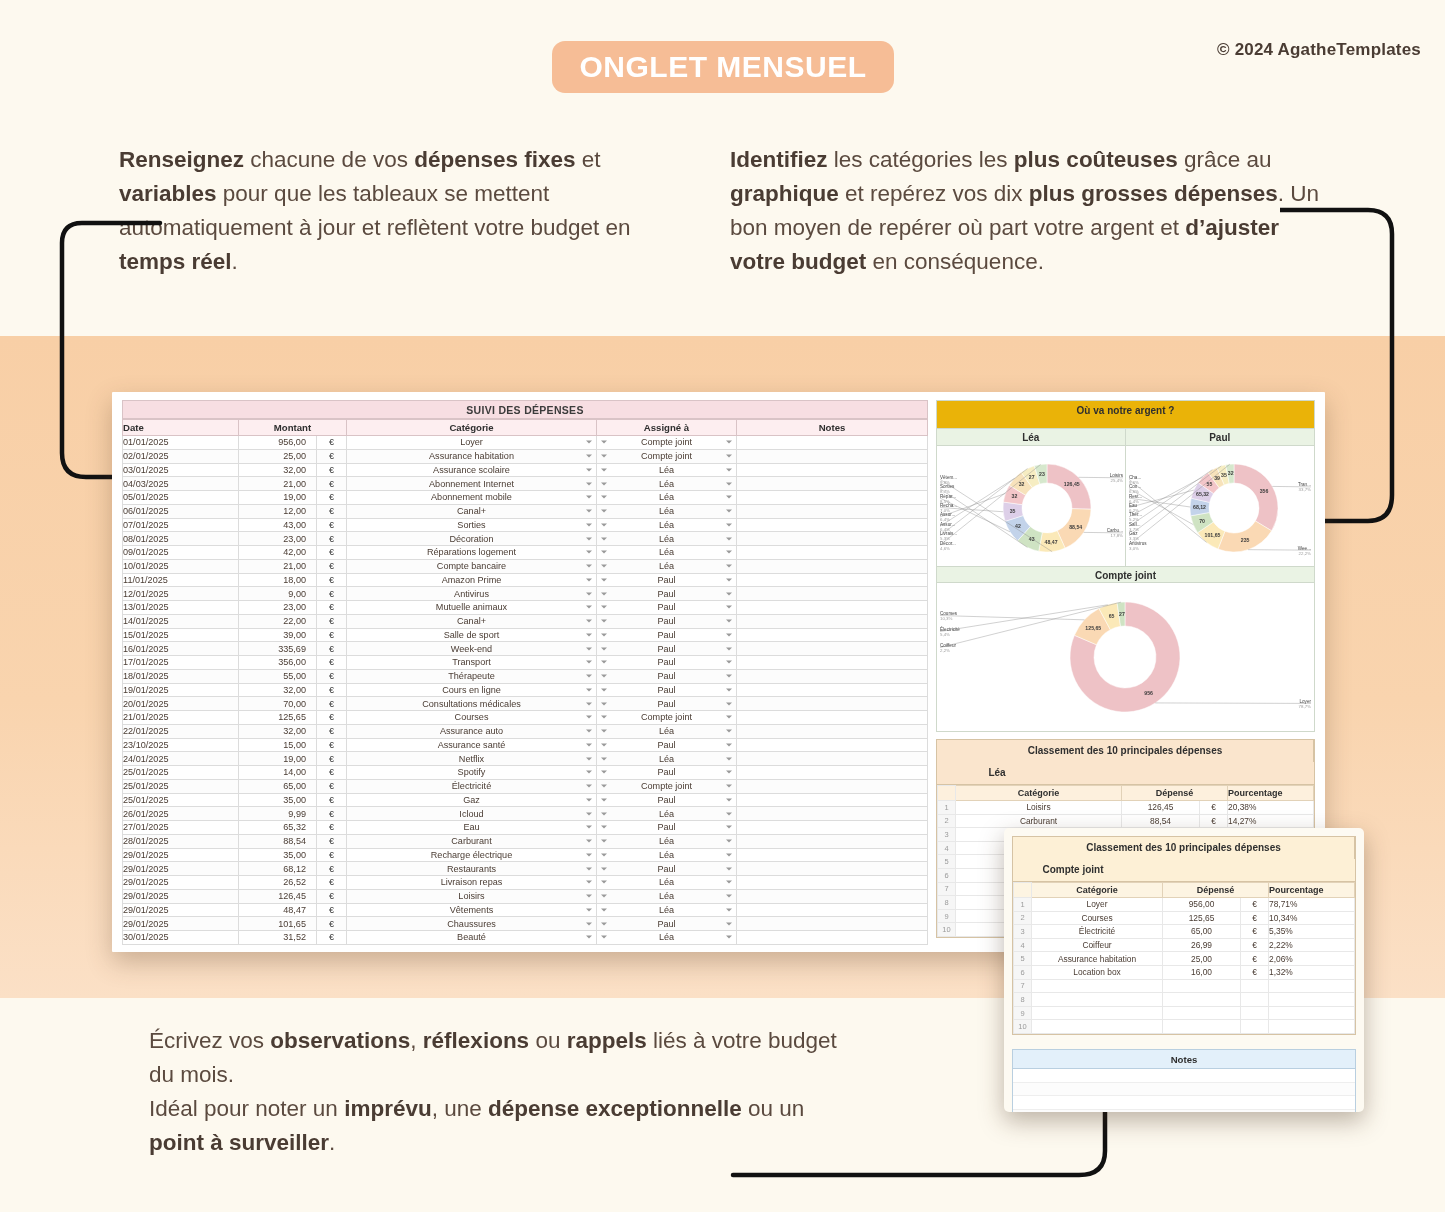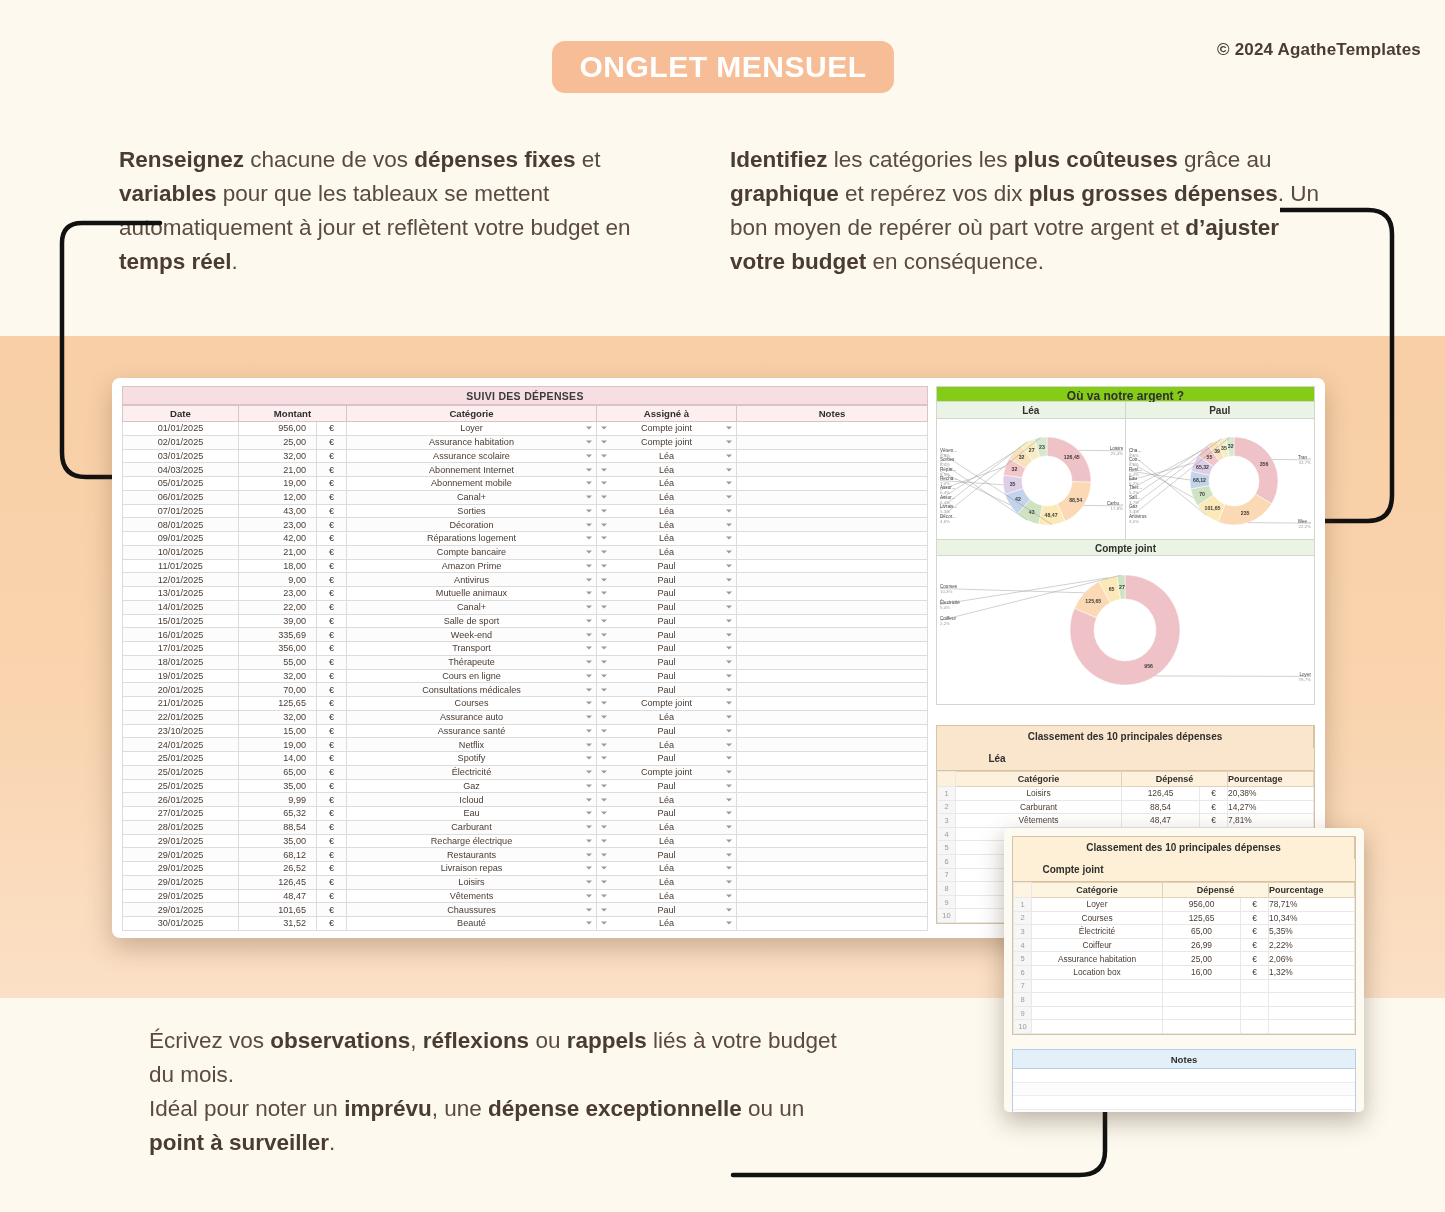--- a/index.html
+++ b/index.html
@@ -41,63 +41,63 @@
   #callout-bottom{ left:149px; top:1024px; width:700px; }
 
   
   .arrow-svg { position:absolute; pointer-events:none; }
   #arrow-left   { left:40px;  top:205px;  width:140px; height:300px; }
   #arrow-right  { left:1280px;top:195px;  width:135px; height:345px; }
   #arrow-bottom { left:725px; top:1065px; width:420px; height:125px; }
 
   
   #sheet-card {
-    position:absolute; left:112px; top:378px; width:1213px; height:560px;
-    background:#fff; border-radius:8px;
+    position:absolute; left:112px; top:392px; width:1213px; height:560px;
+    background:#fff; border-radius:1px;
     box-shadow:0 10px 26px rgba(90,60,35,.30);
     overflow:hidden;
   }
   .pane { position:absolute; }
 
   
   #expense-pane { left:10px; top:8px; width:806px; }
   .tbl { width:100%; border-collapse:collapse; font-size:9.1px; }
   .tbl td, .tbl th { border:1px solid #dcdcdc; padding:0; height:13.75px; }
   #expense-title {
     background:#f7dee2; border:1px solid #d9c3c6;
     text-align:center; font-weight:bold; font-size:10.5px;
     height:19px; line-height:19px; color:#3b3b3b; letter-spacing:.3px;
   }
   #expense-head th {
     background:#fdeef0; font-weight:bold; font-size:9.6px; color:#2f2f2f;
     height:16px; border:1px solid #d9c3c6;
   }
-  .c-date { width:116px; text-align:center; }
+  .c-date { width:116px; text-align:left; }
   .c-amt  { width:78px; text-align:right; padding-right:10px !important; }
   .c-eur  { width:30px; text-align:center; color:#3b3b3b; }
   .c-cat  { width:250px; text-align:center; position:relative; }
   .c-ass  { width:140px; text-align:center; position:relative; }
   .c-note { width:auto; }
   .caret {
     position:absolute; right:4px; top:50%; transform:translateY(-50%);
     width:0;height:0;border-left:3px solid transparent;border-right:3px solid transparent;
     border-top:3.5px solid #9a9a9a;
   }
   .caret.left { left:4px; right:auto; }
   .tbl tbody tr:nth-child(even) td { background:#fcfcfc; }
 
   
   #chart-pane {
     left:824px; top:8px; width:379px;
     border:1px solid #cfd9cb; background:#fff;
   }
   .green-title {
-    background:#84cc16; border-bottom:1px solid #cfd9cb;
-    text-align:center; font-weight:bold; font-size:12px;
-    height:15px; line-height:19px; color:#2f2f2f;
+    background:#eab308; border-bottom:1px solid #cfd9cb;
+    text-align:center; font-weight:bold; font-size:10px;
+    height:28px; line-height:19px; color:#2f2f2f;
   }
   .green-sub {
     background:#eaf3e4; border-bottom:1px solid #cfd9cb;
     text-align:center; font-weight:bold; font-size:10px;
     height:17px; line-height:17px; color:#2f2f2f;
   }
   .duo { display:flex; }
   .duo > div { width:50%; }
   .duo > div:first-child { border-right:1px solid #cfd9cb; }
   .donut-box { height:120px; position:relative; background:#fff; }

